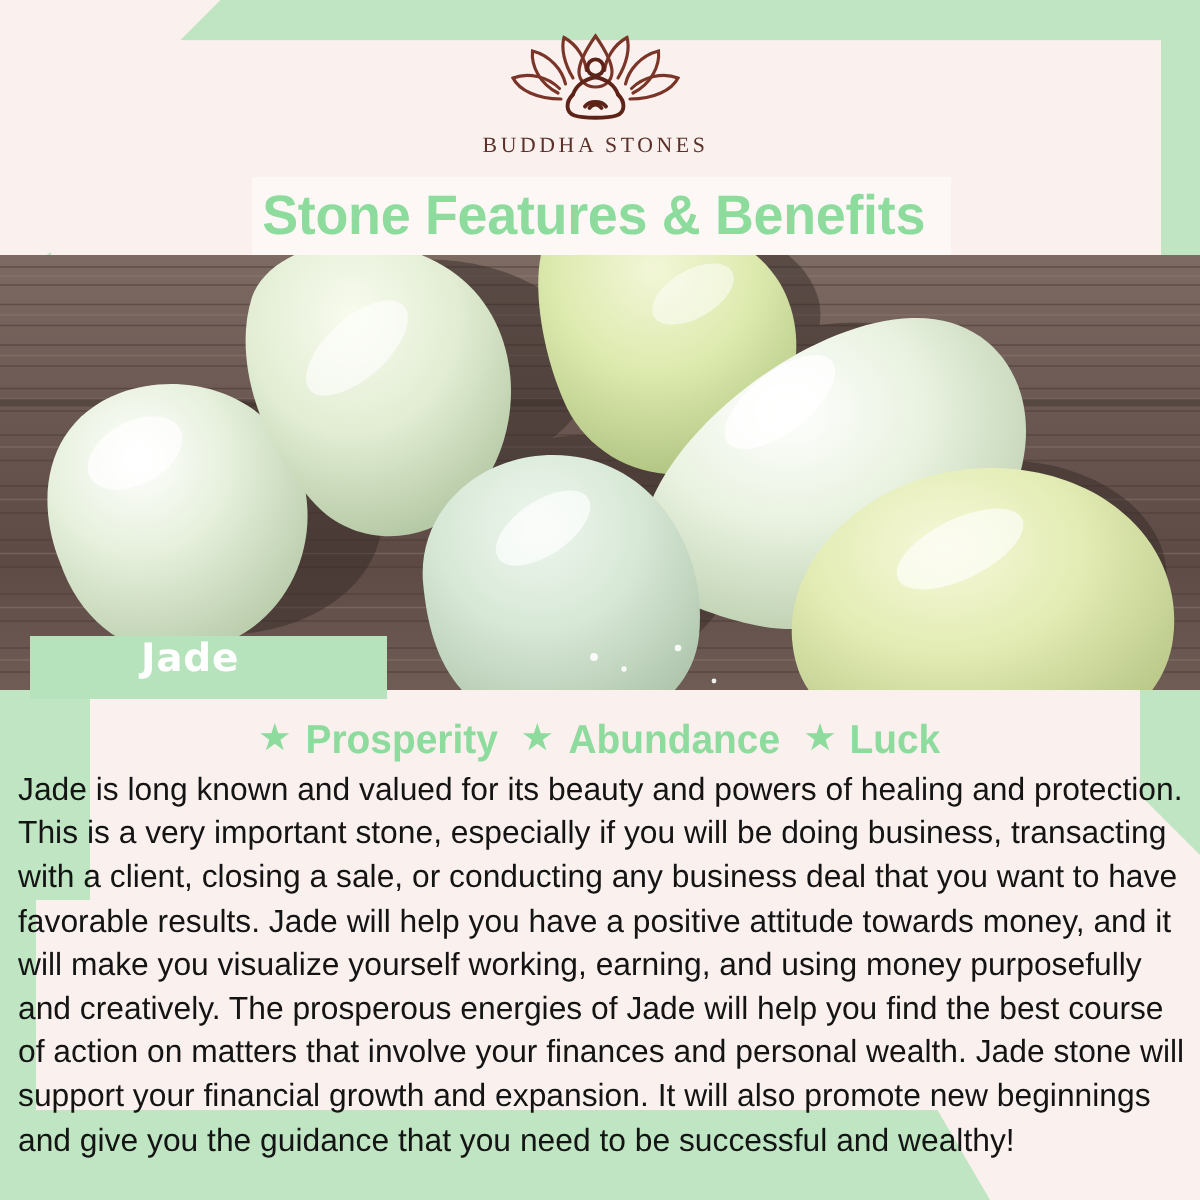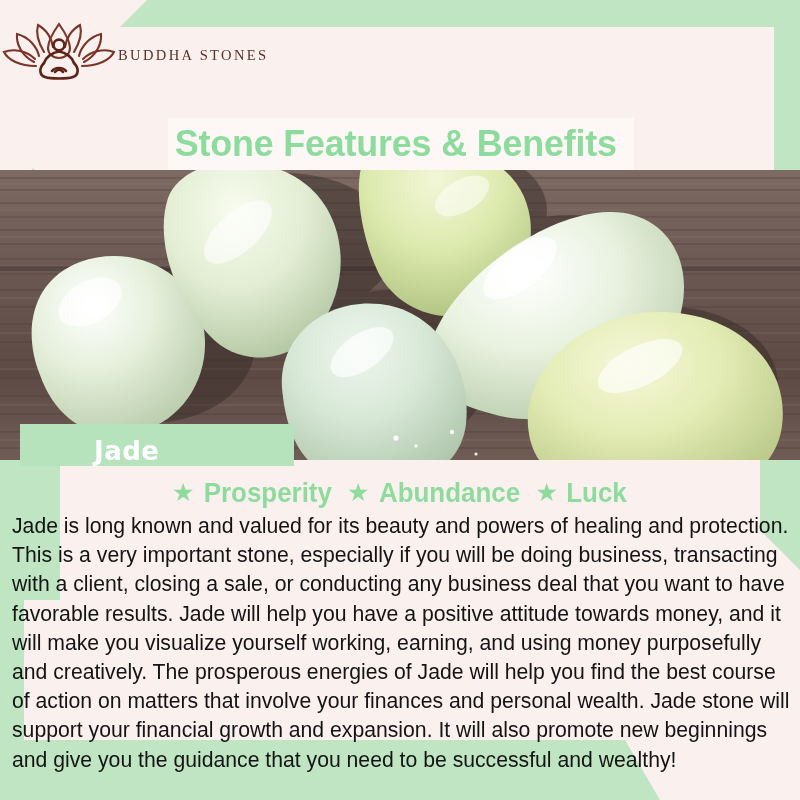--- a/index.html
+++ b/index.html
@@ -53,21 +53,21 @@
     clip-path:polygon(0 0, 625px 0, 660px 60px, 0 60px);
   }
   
   .deco-left-body{
     left:0;top:560px;width:24px;height:240px;
   }
 
   
   .logo-wrap{
     position:absolute;left:0;right:6px;top:22px;
-    display:flex;flex-direction:row;align-items:center;
+    display:flex;flex-direction:column;align-items:center;
     z-index:6;
   }
   .logo-mark{width:118px;height:62px;display:block;}
   .logo-word{
     margin-top:5px;
     font-family:"Liberation Serif", serif;
     font-size:14.5px;
     letter-spacing:2.4px;
     color:#5a3028;
     font-weight:400;
@@ -95,23 +95,23 @@
   
   .photo{
     position:absolute;left:0;top:170px;width:800px;height:290px;
     overflow:hidden;z-index:3;
   }
   .photo svg{display:block;width:800px;height:290px;}
 
   
   .jade-label{
     position:absolute;left:20px;top:424px;
-    width:274px;height:42px;
+    width:238px;height:42px;
     background:#b7e3bc;
-    display:flex;align-items:flex-end;
+    display:flex;align-items:flex-start;
     padding-left:74px;
     box-sizing:border-box;
     z-index:8;
   }
   .jade-label span{
     font-family:"DejaVu Sans", sans-serif;
     font-weight:bold;
     font-size:26px;
     color:#ffffff;
     letter-spacing:0.5px;

